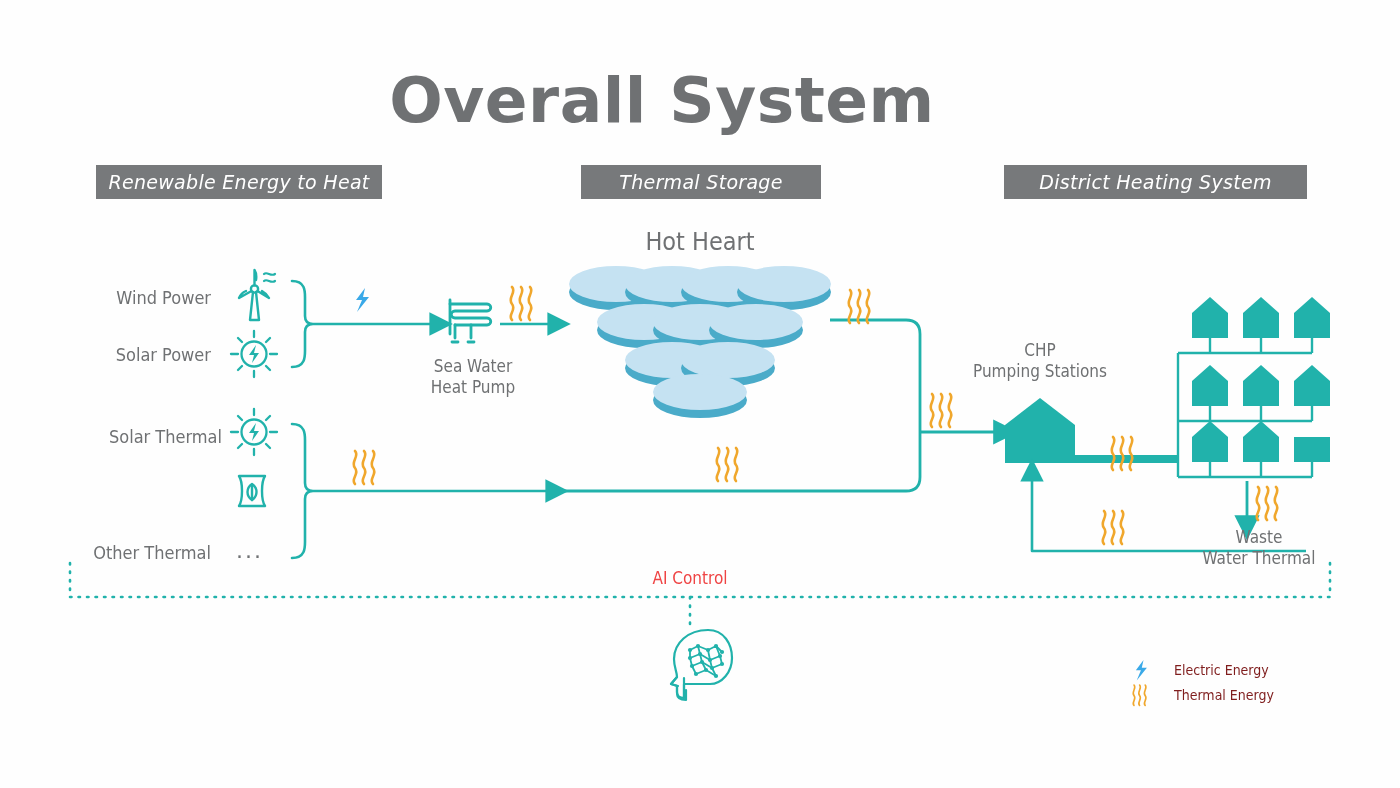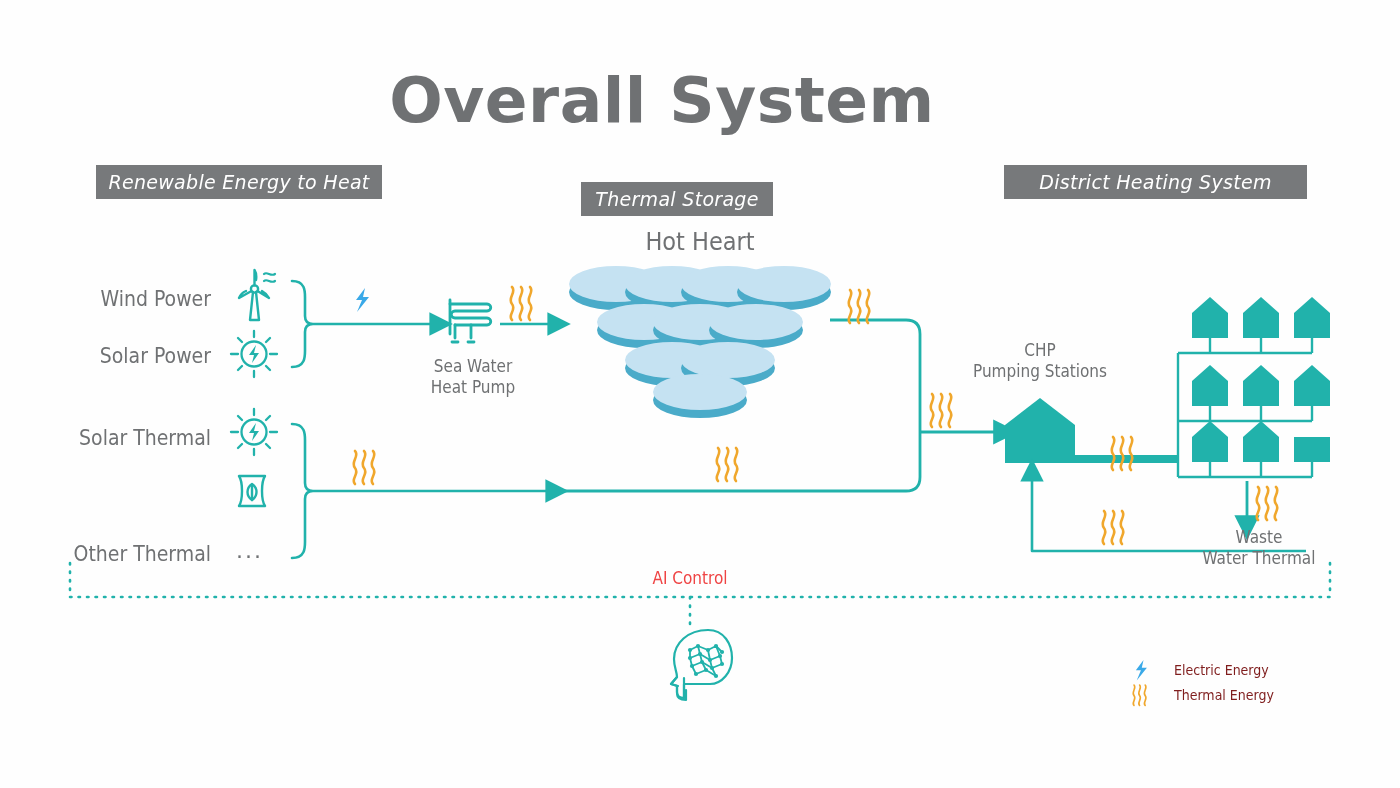--- a/index.html
+++ b/index.html
@@ -16,25 +16,25 @@
     font-size:63px;font-weight:bold;color:#6f7173;letter-spacing:0.5px;
     font-family:"DejaVu Sans", sans-serif;
   }
   .banner{
     position:absolute;background:#77797b;color:#ffffff;
     font-style:italic;font-size:19px;font-family:"DejaVu Sans", sans-serif;
     display:flex;align-items:center;justify-content:center;
     height:34px;letter-spacing:0.3px;
   }
   #banner-renewable{left:88px;top:165px;width:286px;margin-left:8px;}
-  #banner-storage{left:581px;top:182px;width:192px;}
+  #banner-storage{left:581px;top:165px;width:240px;}
   #banner-district{left:1004px;top:165px;width:303px;}
 
   .lbl{
-    position:absolute;color:#6f7173;font-size:21px;
+    position:absolute;color:#6f7173;font-size:18px;
     font-family:"DejaVu Sans Condensed","DejaVu Sans", sans-serif;
     white-space:nowrap;
   }
   .lbl.r{text-align:right;transform:translateX(-100%);}
   .lbl2{
     position:absolute;color:#6f7173;font-size:17px;line-height:21px;
     font-family:"DejaVu Sans Condensed","DejaVu Sans", sans-serif;
     text-align:right;transform:translateX(-100%);white-space:nowrap;
   }
   .lbl2c{
@@ -363,21 +363,21 @@
 
   <div class="title">Overall System</div>
 
   <div class="banner" id="banner-renewable">Renewable Energy to Heat</div>
   <div class="banner" id="banner-storage">Thermal Storage</div>
   <div class="banner" id="banner-district">District Heating System</div>
 
   <div class="lbl r" style="left:211px;top:287px;">Wind Power</div>
   <div class="lbl r" style="left:211px;top:344px;">Solar Power</div>
 
-  <div class="lbl r" style="left:211px;top:426px;">Solar Thermal</div>
+  <div class="lbl r" style="left:222px;top:426px;">Solar Thermal</div>
   <div class="lbl r" style="left:211px;top:542px;">Other Thermal</div>
   <div class="dots" style="left:236px;top:538px;">...</div>
 
   <div class="lbl2c" style="left:473px;top:356px;">
     <div>Sea Water</div>
     <div>Heat Pump</div>
   </div>
 
   <div id="lab-hotheart">Hot Heart</div>
 

